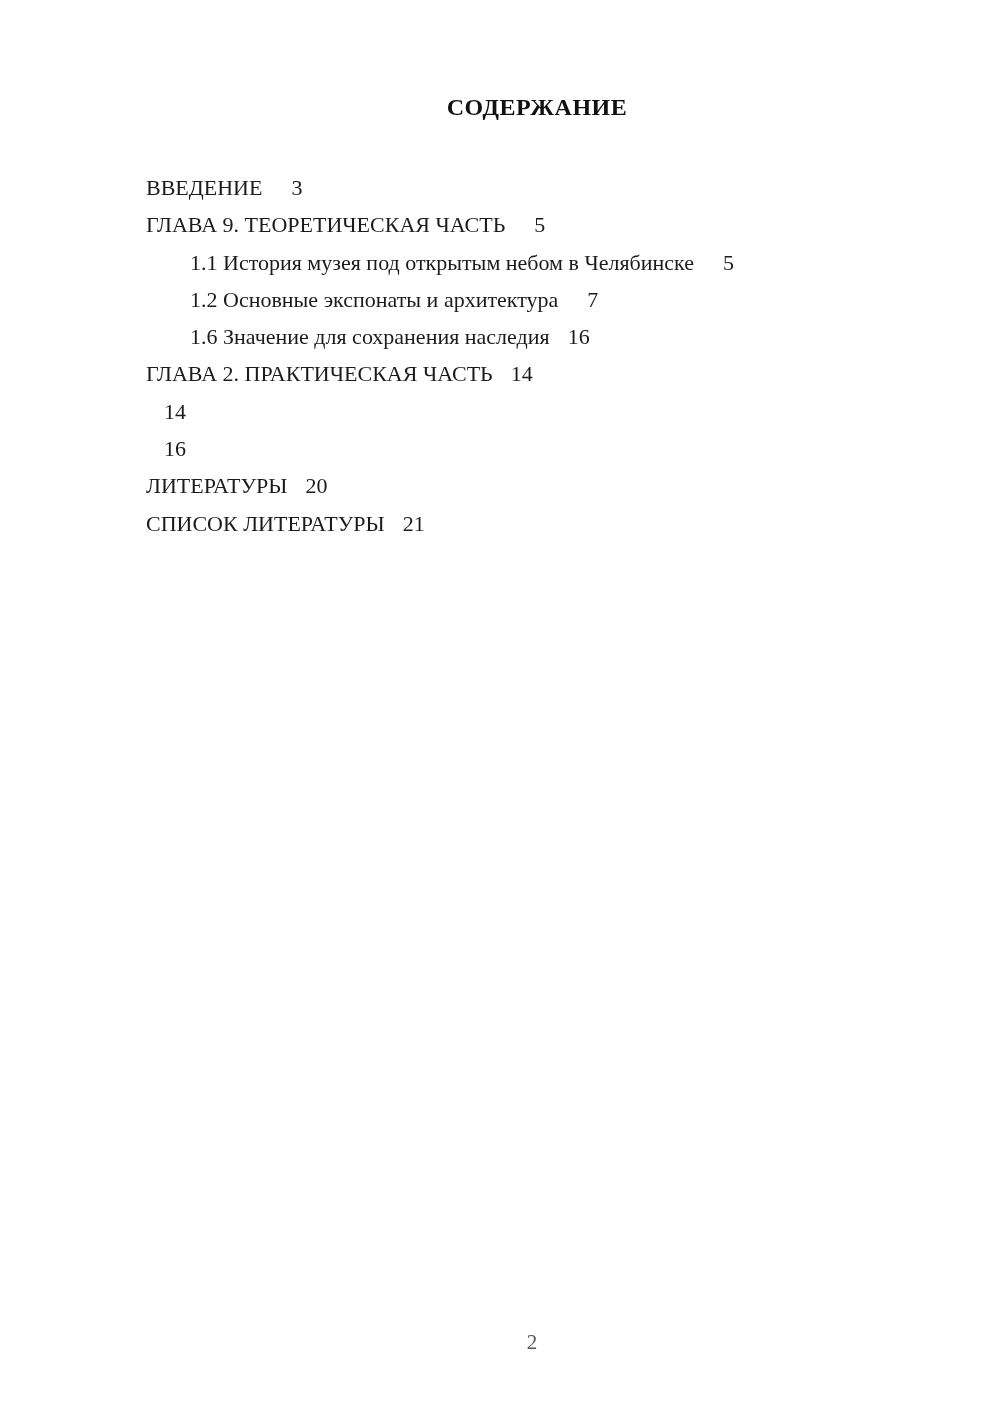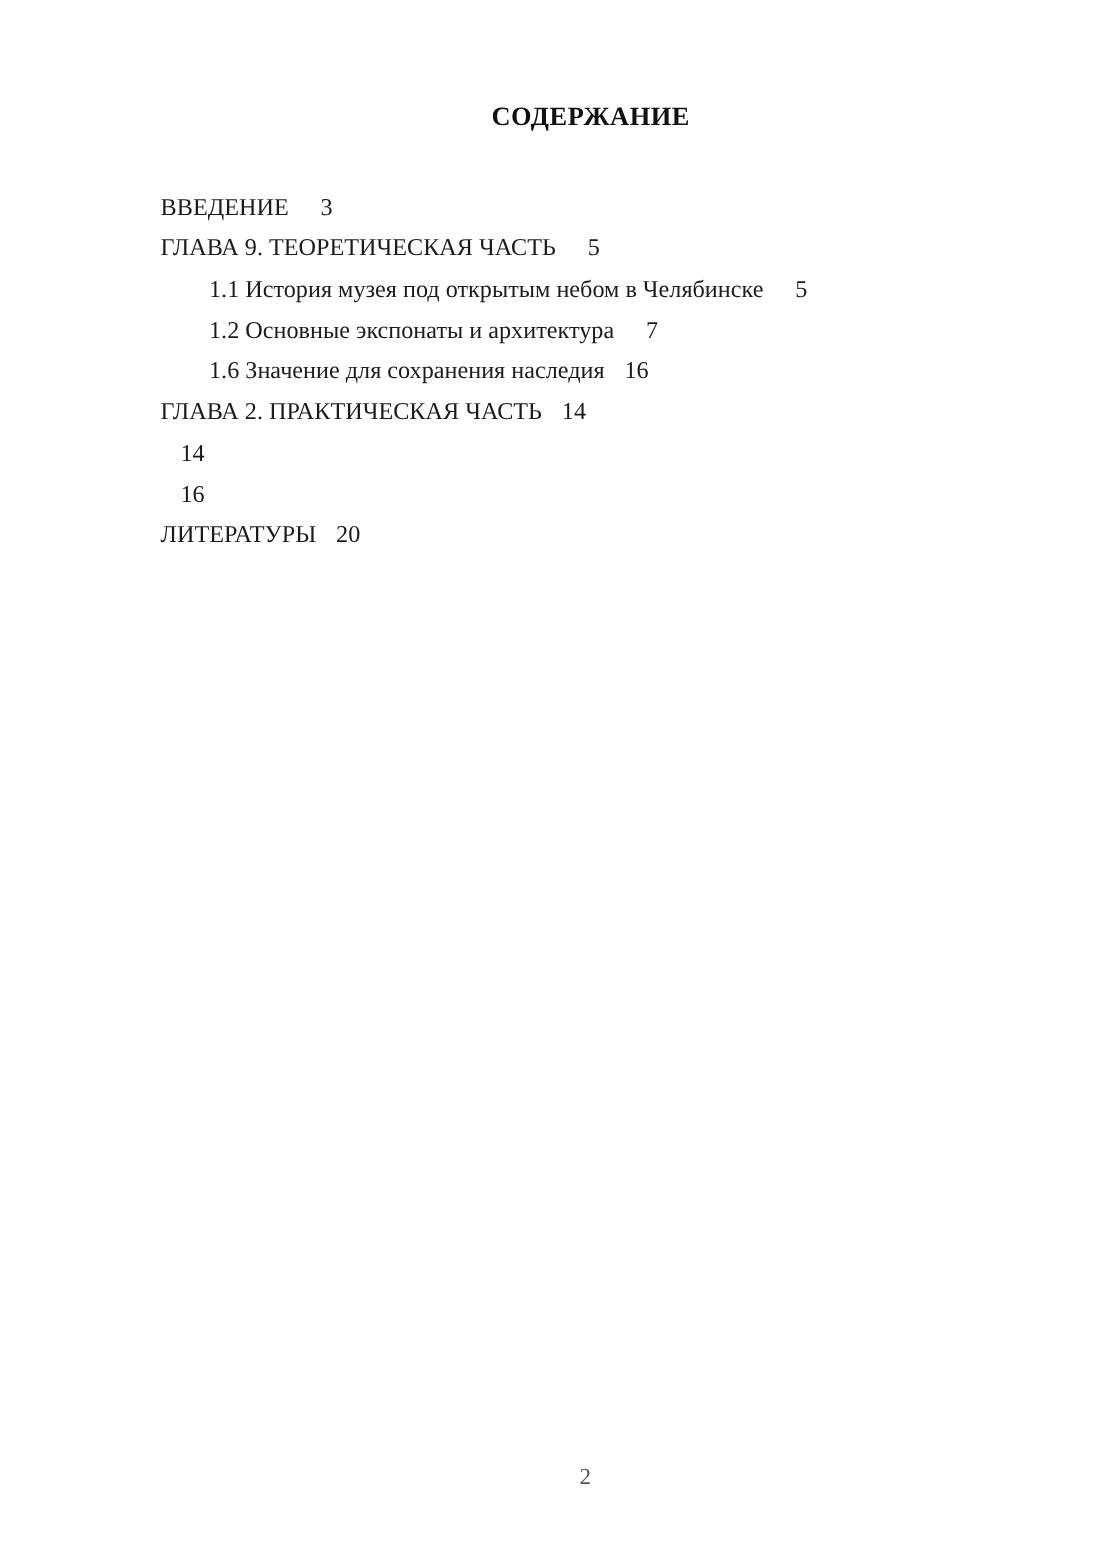--- a/index.html
+++ b/index.html
@@ -92,16 +92,20 @@
       <div class="toc-row level-1">
         <span class="pagenum">14</span>
       </div>
       <div class="toc-row level-1">
         <span class="pagenum">16</span>
       </div>
       <div class="toc-row level-0">
         <span class="label">ЛИТЕРАТУРЫ</span>
         <span class="pagenum">20</span>
       </div>
+      <div class="toc-row level-0">
+        <span class="label">СПИСОК ЛИТЕРАТУРЫ</span>
+        <span class="pagenum">21</span>
+      </div>
     </div>
 
   <div class="footer-pagenum">2</div>
 </div>
 
 </body></html>

